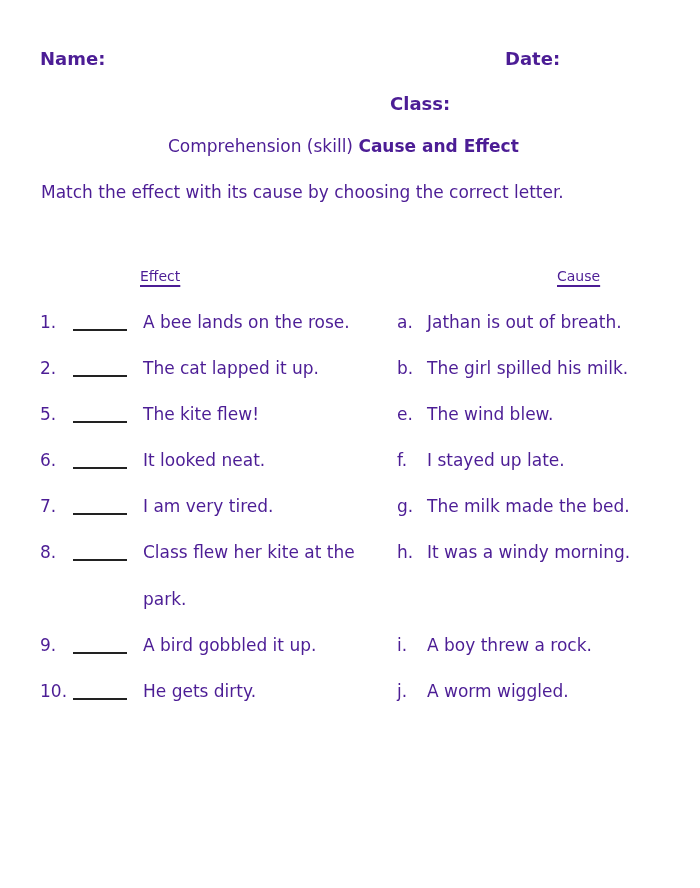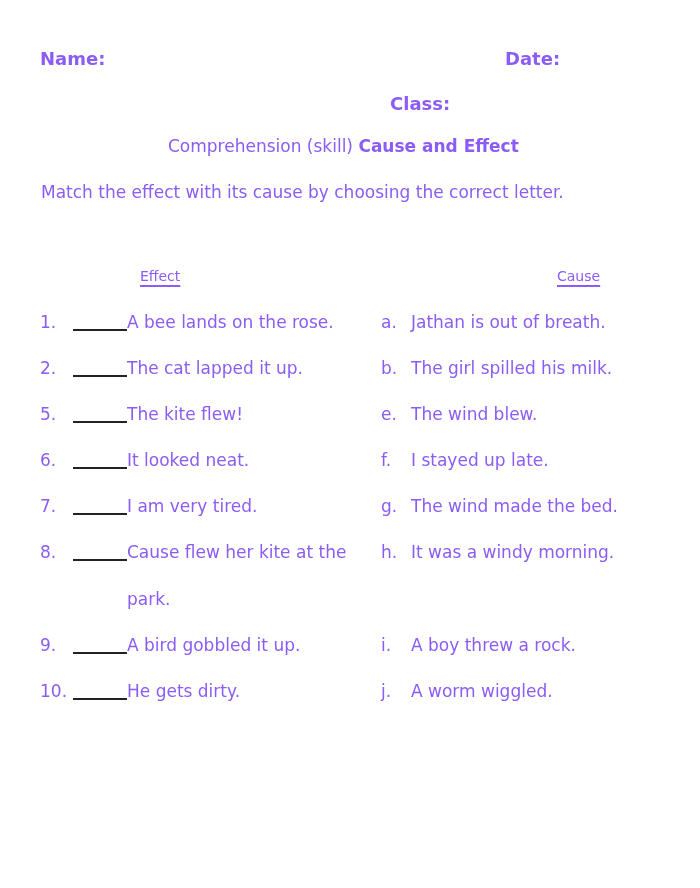--- a/index.html
+++ b/index.html
@@ -4,21 +4,21 @@
 <style>
   * { margin: 0; padding: 0; box-sizing: border-box; }
   html, body { background: #e8e8e8; }
   .page {
     position: relative;
     width: 700px;
     height: 888px;
     margin: 0 auto;
     background: #ffffff;
     font-family: "DejaVu Sans", sans-serif;
-    color: #8b5cf6;
+    color: #4c1d95;
     overflow: hidden;
   }
   .abs { position: absolute; }
   .field-label {
     font-size: 18px;
     font-weight: bold;
     line-height: 22px;
   }
   .title-line {
     font-size: 17px;
@@ -57,21 +57,21 @@
     font-size: 17px;
     line-height: 46.1px;
     white-space: normal;
   }
   .cell-num { width: 33px; }
   .cell-blank {
     width: 54px;
     height: 32px;
     border-bottom: 2px solid #222222;
   }
-  .cell-effect { width: 245px; }
+  .cell-effect { width: 245px; margin-left: 16px; }
   .cell-letter { width: 30px; margin-left: 9px; }
   .cell-cause { max-width: 270px; }
 </style>
 </head>
 <body>
 
 <div class="page">
 
   <div class="abs field-label" style="left:40px; top:48px;">Name:</div>
 
@@ -102,25 +102,25 @@
 
   <div class="match-row">
     <span class="cell-num">5.</span><span class="cell-blank"></span><span class="cell-effect">The kite flew!</span><span class="cell-letter">e.</span><span class="cell-cause">The wind blew.</span>
   </div>
 
   <div class="match-row">
     <span class="cell-num">6.</span><span class="cell-blank"></span><span class="cell-effect">It looked neat.</span><span class="cell-letter">f.</span><span class="cell-cause">I stayed up late.</span>
   </div>
 
   <div class="match-row">
-    <span class="cell-num">7.</span><span class="cell-blank"></span><span class="cell-effect">I am very tired.</span><span class="cell-letter">g.</span><span class="cell-cause">The wind made the bed.</span>
+    <span class="cell-num">7.</span><span class="cell-blank"></span><span class="cell-effect">I am very tired.</span><span class="cell-letter">g.</span><span class="cell-cause">The milk made the bed.</span>
   </div>
 
   <div class="match-row">
-    <span class="cell-num">8.</span><span class="cell-blank"></span><span class="cell-effect">Cause flew her kite at the park.</span><span class="cell-letter">h.</span><span class="cell-cause">It was a windy morning.</span>
+    <span class="cell-num">8.</span><span class="cell-blank"></span><span class="cell-effect">Class flew her kite at the park.</span><span class="cell-letter">h.</span><span class="cell-cause">It was a windy morning.</span>
   </div>
 
   <div class="match-row">
     <span class="cell-num">9.</span><span class="cell-blank"></span><span class="cell-effect">A bird gobbled it up.</span><span class="cell-letter">i.</span><span class="cell-cause">A boy threw a rock.</span>
   </div>
 
   <div class="match-row">
     <span class="cell-num">10.</span><span class="cell-blank"></span><span class="cell-effect">He gets dirty.</span><span class="cell-letter">j.</span><span class="cell-cause">A worm wiggled.</span>
   </div>
 </div>

